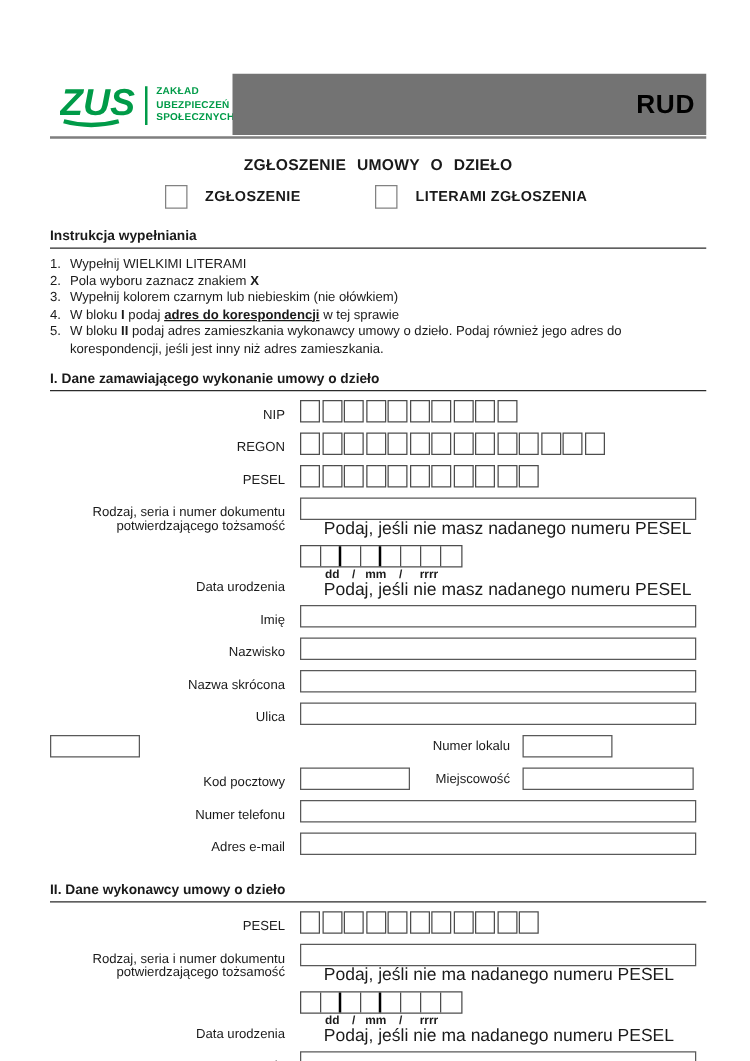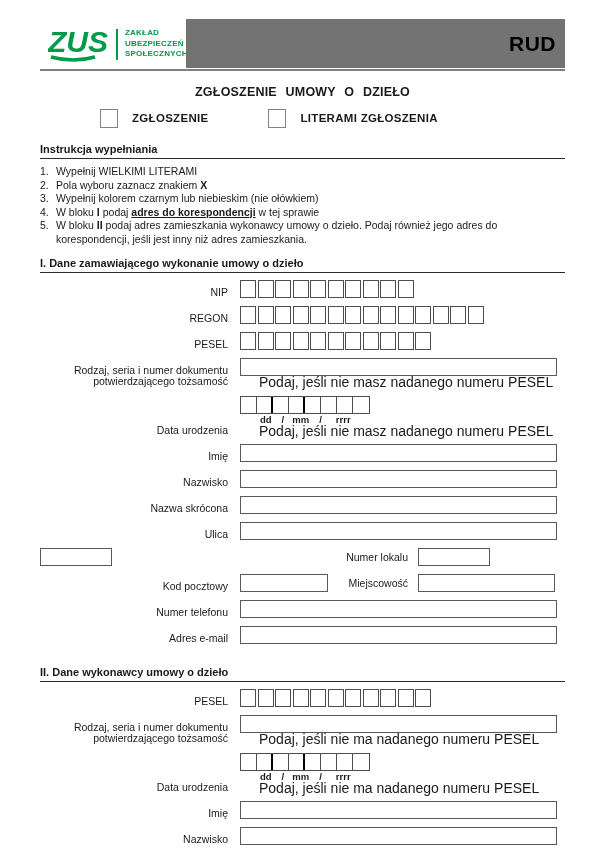--- a/index.html
+++ b/index.html
@@ -7,35 +7,35 @@
   body {
     width:600px; height:849px;
     font-family:"Liberation Sans", sans-serif;
     color:#1a1a1a;
     position:relative;
     overflow:hidden;
   }
   .page { padding:0 35px 0 40px; }
 
   
-  .hdr { position:relative; height:72px; }
+  .hdr { position:relative; height:72px;margin-top:40px; }
   .logo-wrap { position:absolute; left:8px; top:22px; display:flex; align-items:center; }
   .org-sep { width:2px; height:31px; background:#009b48; margin:0 7px 0 4px; }
   .org-text { color:#009b48; font-size:8px; font-weight:bold; line-height:10.5px; letter-spacing:0.2px; }
   .blue-bar {
     position:absolute; left:146px; right:0; top:19px; height:49px;
     background:#737373; display:flex; align-items:center; justify-content:flex-end;
     padding-right:9px;
   }
   .form-code { font-size:21px; font-weight:bold; color:#000; letter-spacing:0.5px; }
   .hdr-line { position:absolute; left:0; right:0; top:69px; height:2px; background:#7f7f7f; }
 
   
   .form-title { text-align:center; font-weight:bold; font-size:12.5px; word-spacing:5px; margin-top:13px; letter-spacing:0.2px; }
-  .chk-row { display:flex; align-items:center; margin-top:9px; margin-left:60px; height:20px; }
+  .chk-row { display:flex; align-items:flex-start; margin-top:9px; margin-left:92px; height:20px; }
   .chk { width:18px; height:19px; border:1px solid #828282; background:#fff; flex:0 0 auto; }
   .chk-label { font-weight:bold; font-size:11.5px; margin-left:14px; letter-spacing:0.3px; }
   .chk-group { display:flex; align-items:center; }
   .chk-group.second { margin-left:60px; }
 
   
   .sec-head {
     font-weight:bold; font-size:11px; padding-bottom:3px;
     border-bottom:1.5px solid #2b2b2b;
   }

